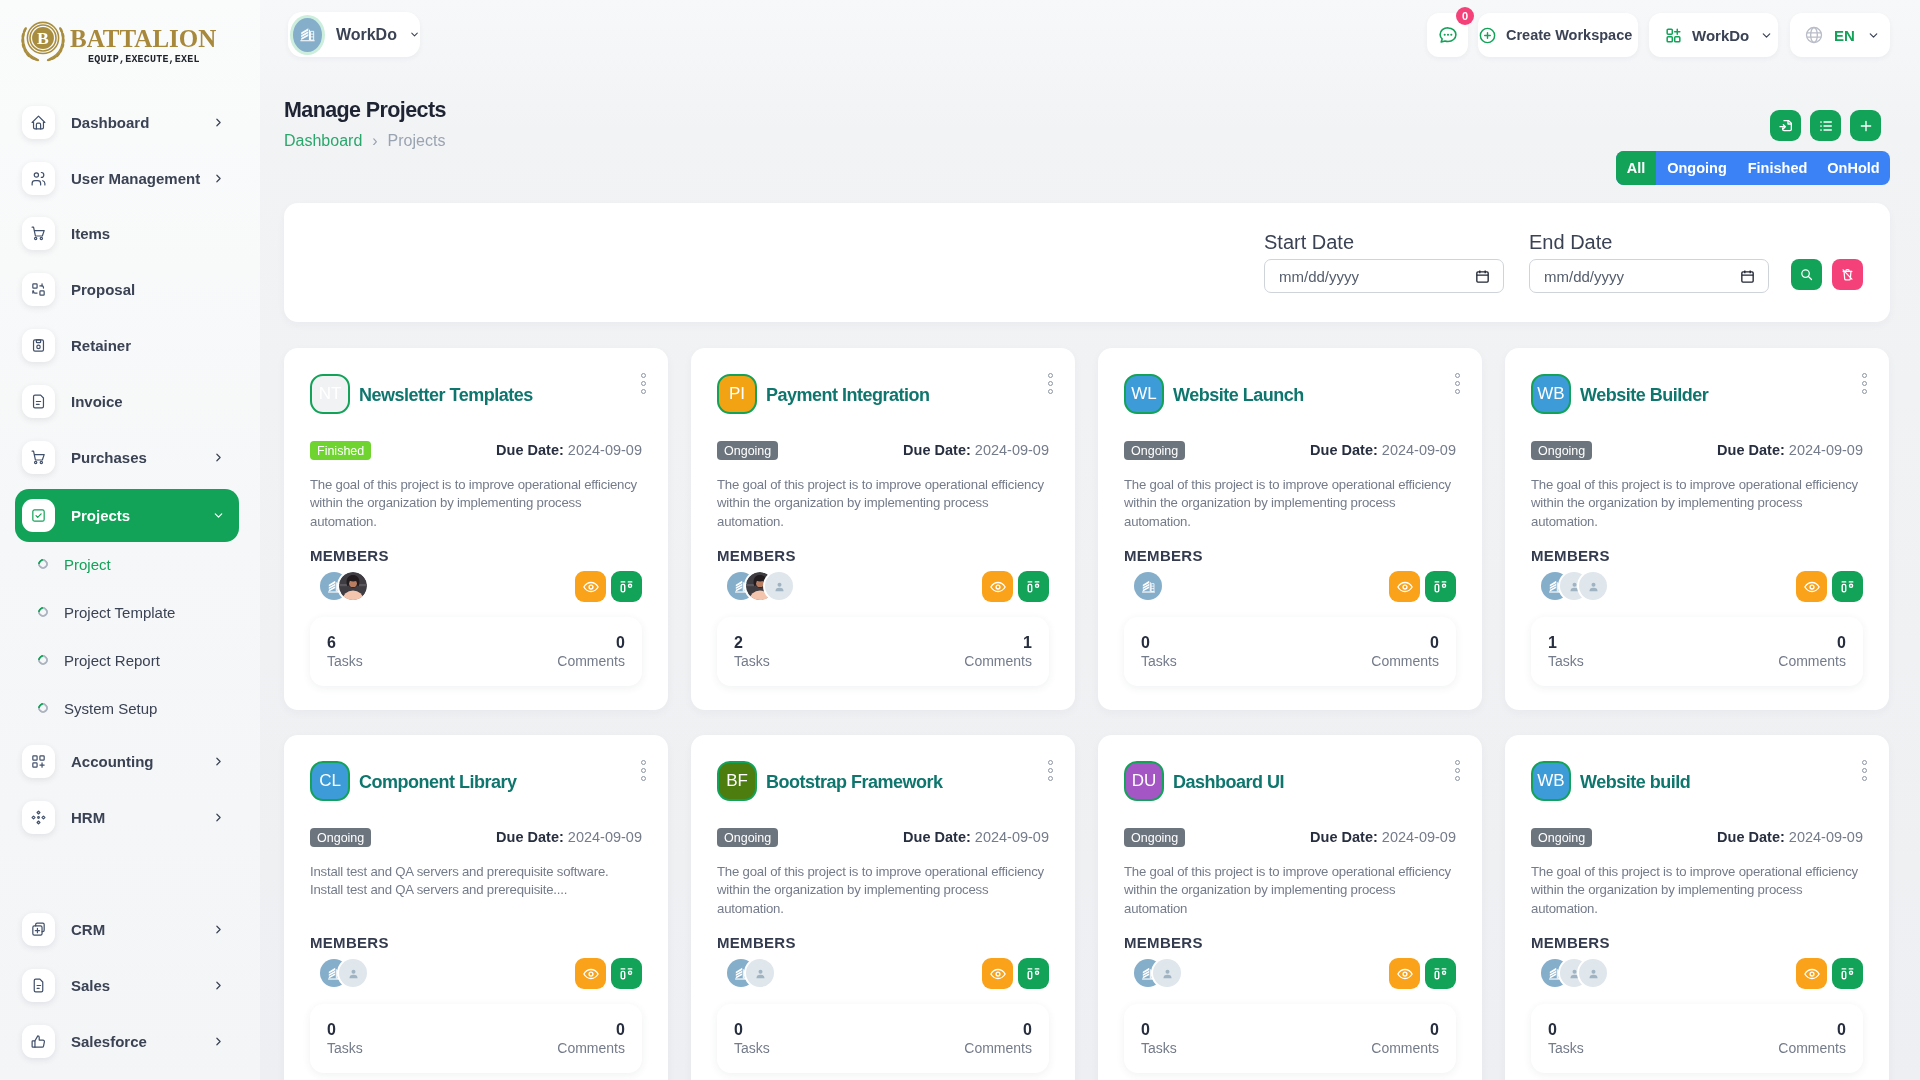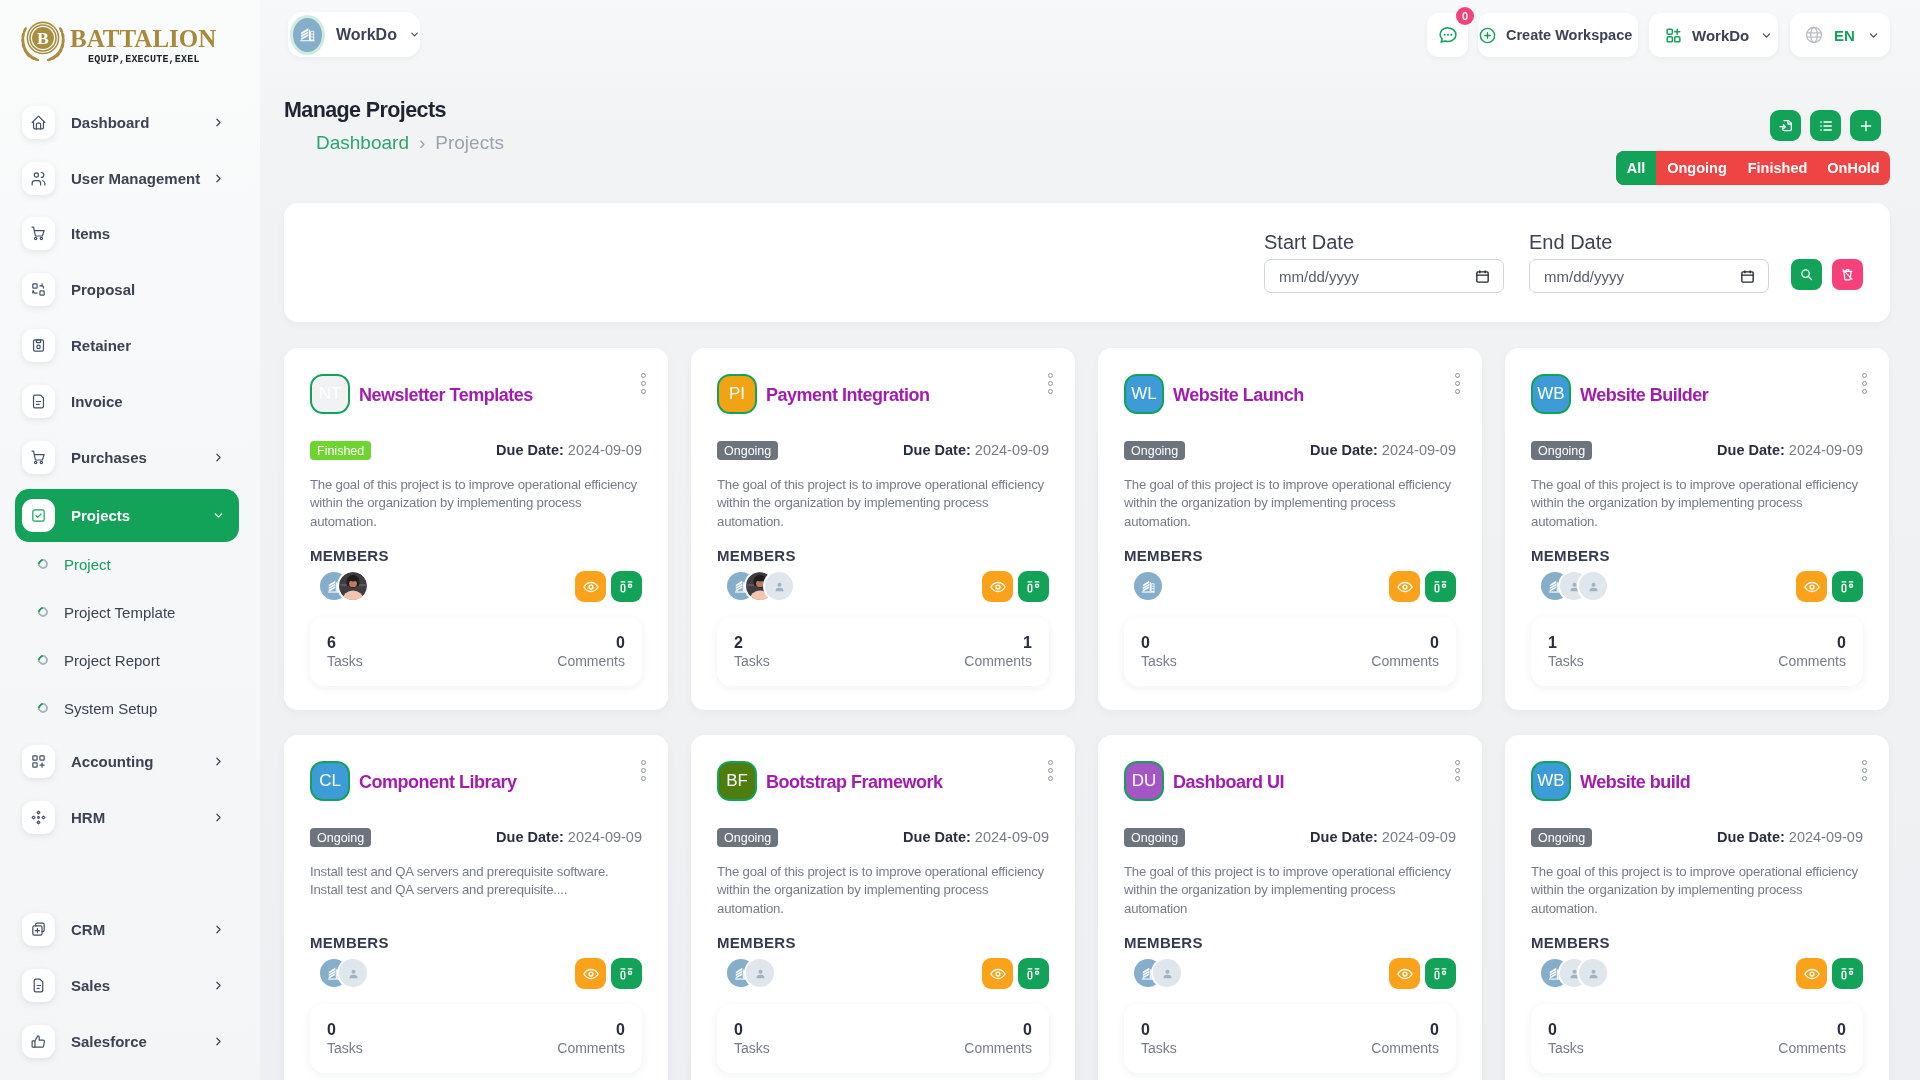--- a/index.html
+++ b/index.html
@@ -19,37 +19,37 @@
 .subitem { position:absolute; left:64px; font-size:15px; color:#3a4254; }
 .subdot { position:absolute; left:-26px; top:3px; width:10px; height:10px; border-radius:50%; border:2.5px solid #aab3bf; border-top-color:#12a258; transform:rotate(-45deg); }
 .subitem.on { color:#12a258; }
 .chip { position:absolute; background:#fff; border-radius:14px; box-shadow:0 2px 5px rgba(40,50,70,.05); display:flex; align-items:center; }
 #wschip { left:288px; top:12px; width:132px; height:45px; }
 #wschip .av { width:34px; height:34px; border-radius:50%; background:#85aecb; margin-left:5px; box-shadow:0 0 0 3px #cdeedd; display:flex; align-items:center; justify-content:center; }
 #wschip .nm { margin-left:14px; font-size:16px; font-weight:bold; color:#3a4254; }
 .hbtn { position:absolute; top:13px; height:44px; background:#fff; border-radius:12px; box-shadow:0 2px 5px rgba(40,50,70,.05); display:flex; align-items:center; font-size:15px; font-weight:bold; color:#3a4254; }
 #main { position:absolute; left:284px; top:0; width:1606px; height:1080px; }
 h1.pagetitle { position:absolute; left:0; top:98px; font-size:21.5px; letter-spacing:-.6px; font-weight:bold; color:#1e2433; }
-.crumb { position:absolute; left:0; top:132px; font-size:19px;margin-left:32px; }
+.crumb { position:absolute; left:0; top:132px; font-size:16px; }
 .crumb .g { color:#2aa76c; }
 .crumb .sep { color:#9aa3b2; margin:0 10px; }
 .crumb .cur { color:#9aa3b2; }
 .topbtn { position:absolute; top:110px; width:31px; height:31px; background:#12a258; border-radius:9px; display:flex; align-items:center; justify-content:center; }
 .topbtn svg { width:16px; height:16px; stroke:#fff; stroke-width:2; fill:none; stroke-linecap:round; stroke-linejoin:round; }
-#seg { position:absolute; top:151px; right:0; height:34px; background:#ef4444; border-radius:8px; display:flex; overflow:hidden; }
+#seg { position:absolute; top:151px; right:0; height:34px; background:#3b82f6; border-radius:8px; display:flex; overflow:hidden; }
 #seg div { display:flex; align-items:center; justify-content:center; color:#fff; font-size:14.5px; font-weight:bold; }
 #seg div.on { background:#12a258; }
 #filtercard { position:absolute; left:0; top:203px; width:1606px; height:119px; background:#fff; border-radius:14px; box-shadow:0 3px 8px rgba(40,50,70,.04); }
 .flabel { position:absolute; top:28px; font-size:20px; color:#3a4254; }
 .finput { position:absolute; top:56px; width:240px; height:34px; border:1px solid #ced4da; border-radius:7px; background:#fff; display:flex; align-items:center; justify-content:space-between; padding:0 12px 0 14px; font-size:15px; color:#555e6d; }
 .fbtn { position:absolute; top:56px; width:31px; height:31px; border-radius:8px; display:flex; align-items:center; justify-content:center; }
 .fbtn svg { width:15px; height:15px; stroke:#fff; stroke-width:2; fill:none; stroke-linecap:round; stroke-linejoin:round; }
 .card { position:absolute; width:384px; height:362px; background:#fff; border-radius:14px; box-shadow:0 3px 10px rgba(40,50,70,.04); }
 .cav { position:absolute; left:26px; top:26px; width:40px; height:40px; border-radius:13px; border:2px solid #12a258; display:flex; align-items:center; justify-content:center; font-size:17px; color:#fff; }
-.ctitle { position:absolute; left:75px; top:37px; font-size:18px; letter-spacing:-.5px; font-weight:bold; color:#a21caf; }
+.ctitle { position:absolute; left:75px; top:37px; font-size:18px; letter-spacing:-.5px; font-weight:bold; color:#0f766e; }
 .cdots { position:absolute; right:22px; top:25px; display:flex; flex-direction:column; gap:3px; align-items:center; }
 .cdots i { width:5px; height:5px; border:1.5px solid #8d95a5; border-radius:50%; }
 .cbadge { position:absolute; left:26px; top:93px; height:19px; border-radius:4px; display:flex; align-items:center; padding:0 7px; font-size:12.5px; color:#fff; }
 .cbadge.fin { background:#6fd430; }
 .cbadge.ong { background:#6c757d; }
 .cdue { position:absolute; right:26px; top:94px; font-size:14.5px; color:#747b8a; }
 .cdue b { color:#272e3f; }
 .cdesc { position:absolute; left:26px; top:128px; width:345px; font-size:13.2px; letter-spacing:-.2px; line-height:18.3px; color:#747b8a; }
 .cmem { position:absolute; left:26px; top:199px; font-size:15px; font-weight:bold; color:#343b4e; letter-spacing:.3px; }
 .avrow { position:absolute; left:36px; top:224px; height:28px; }

